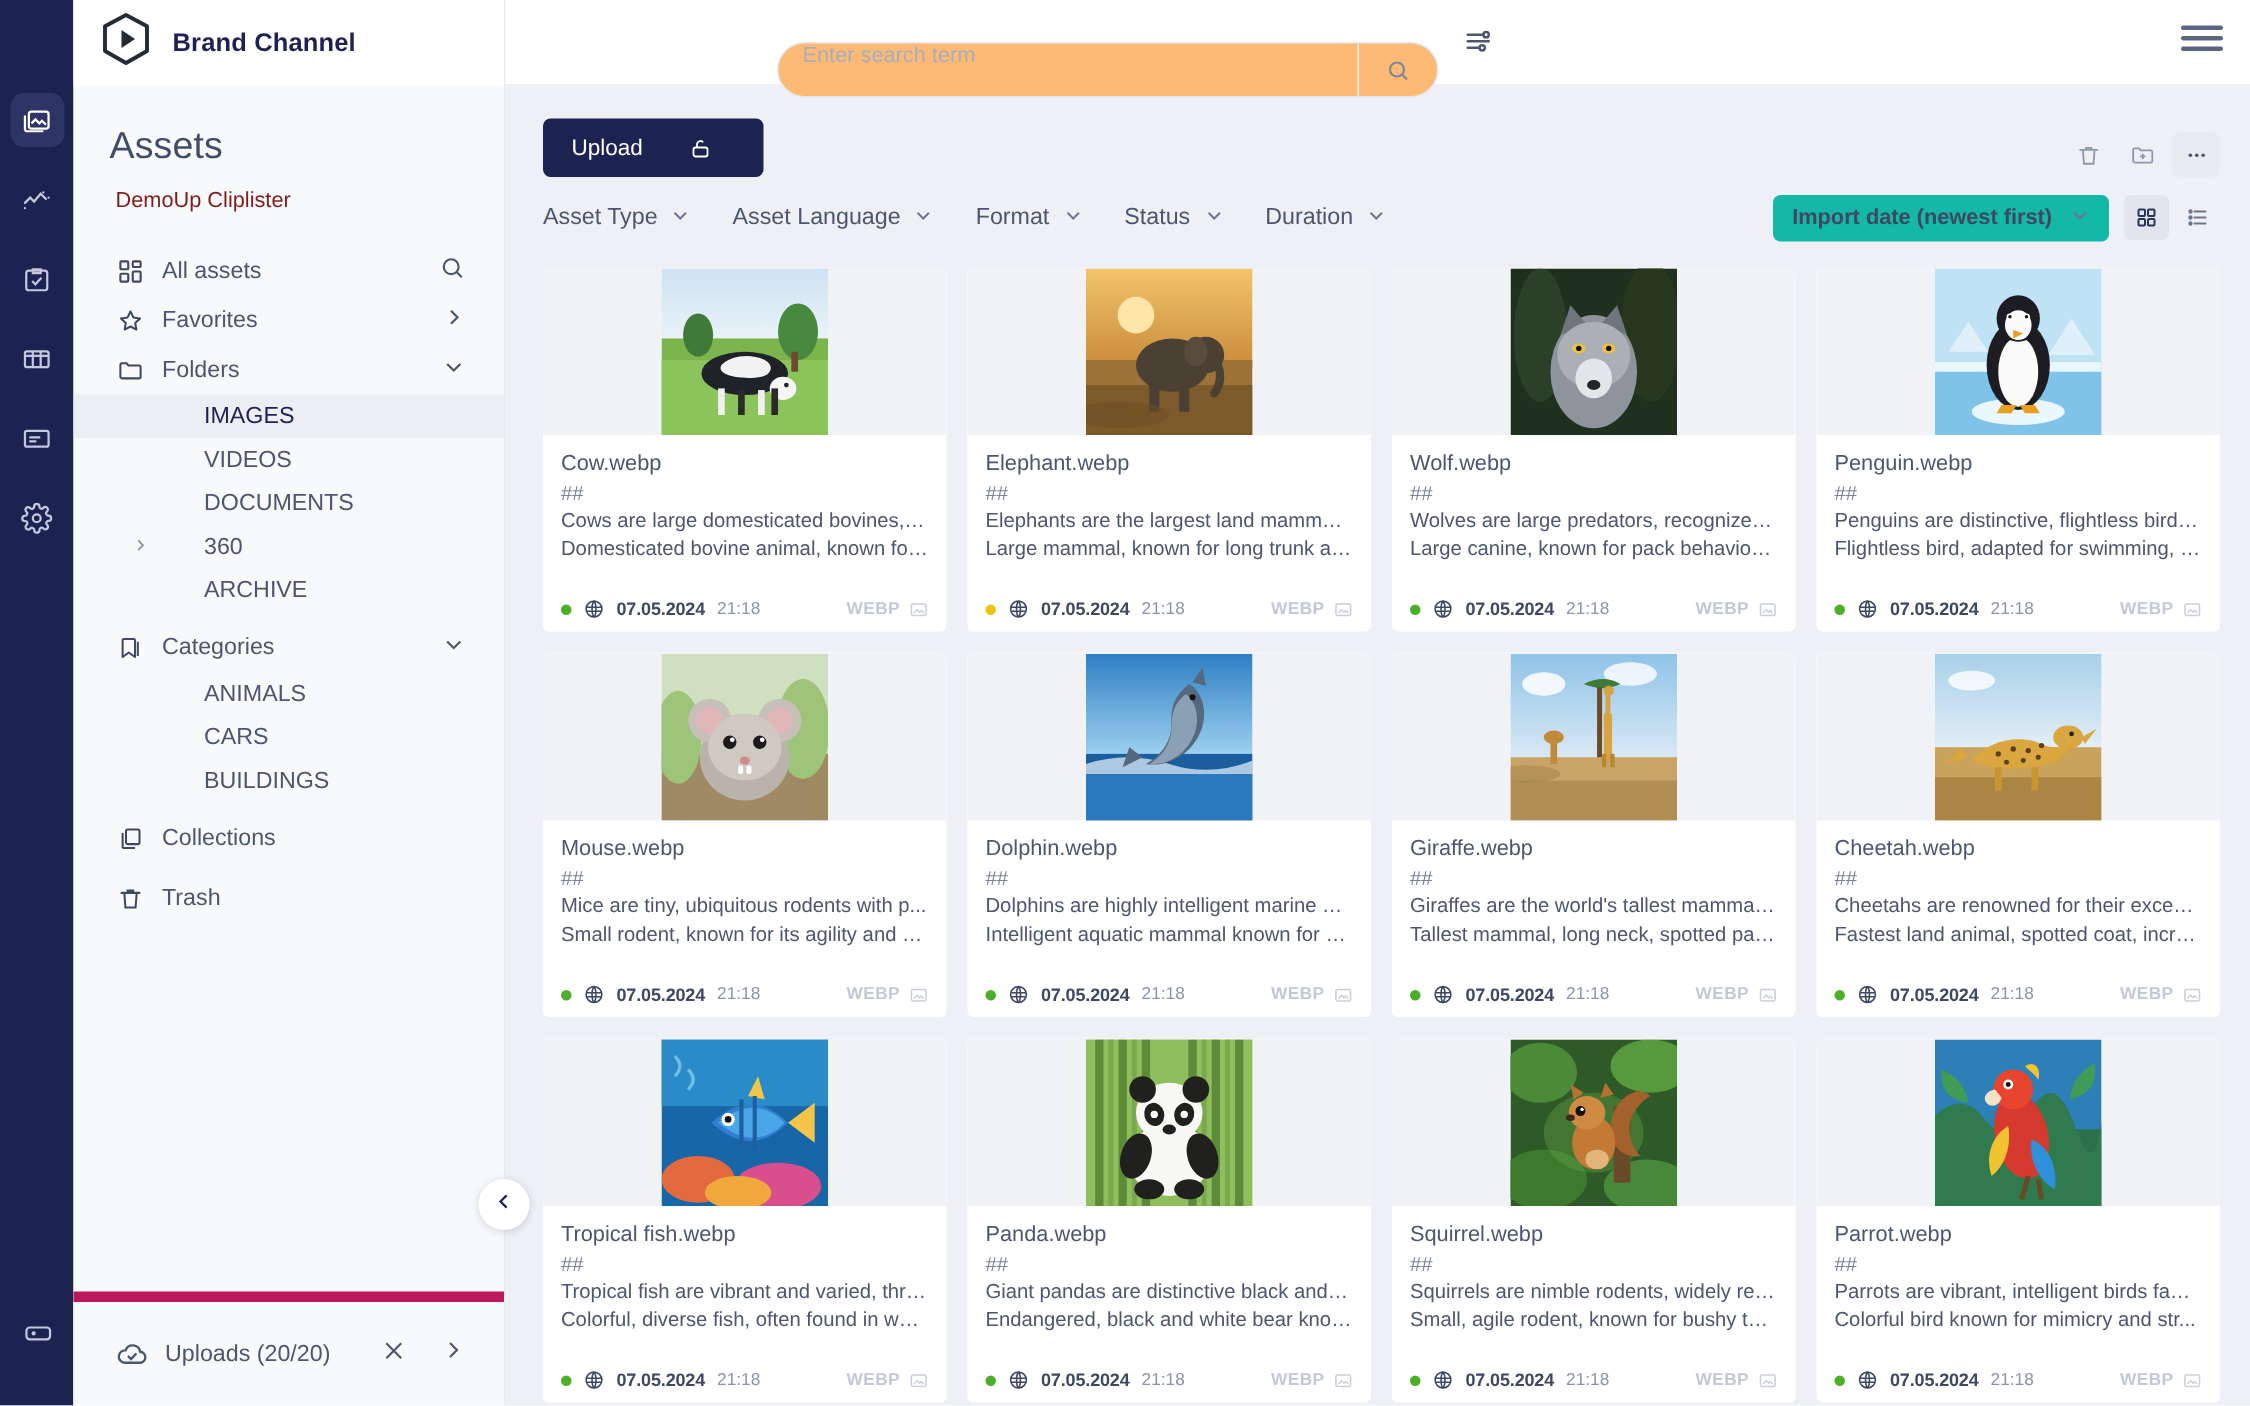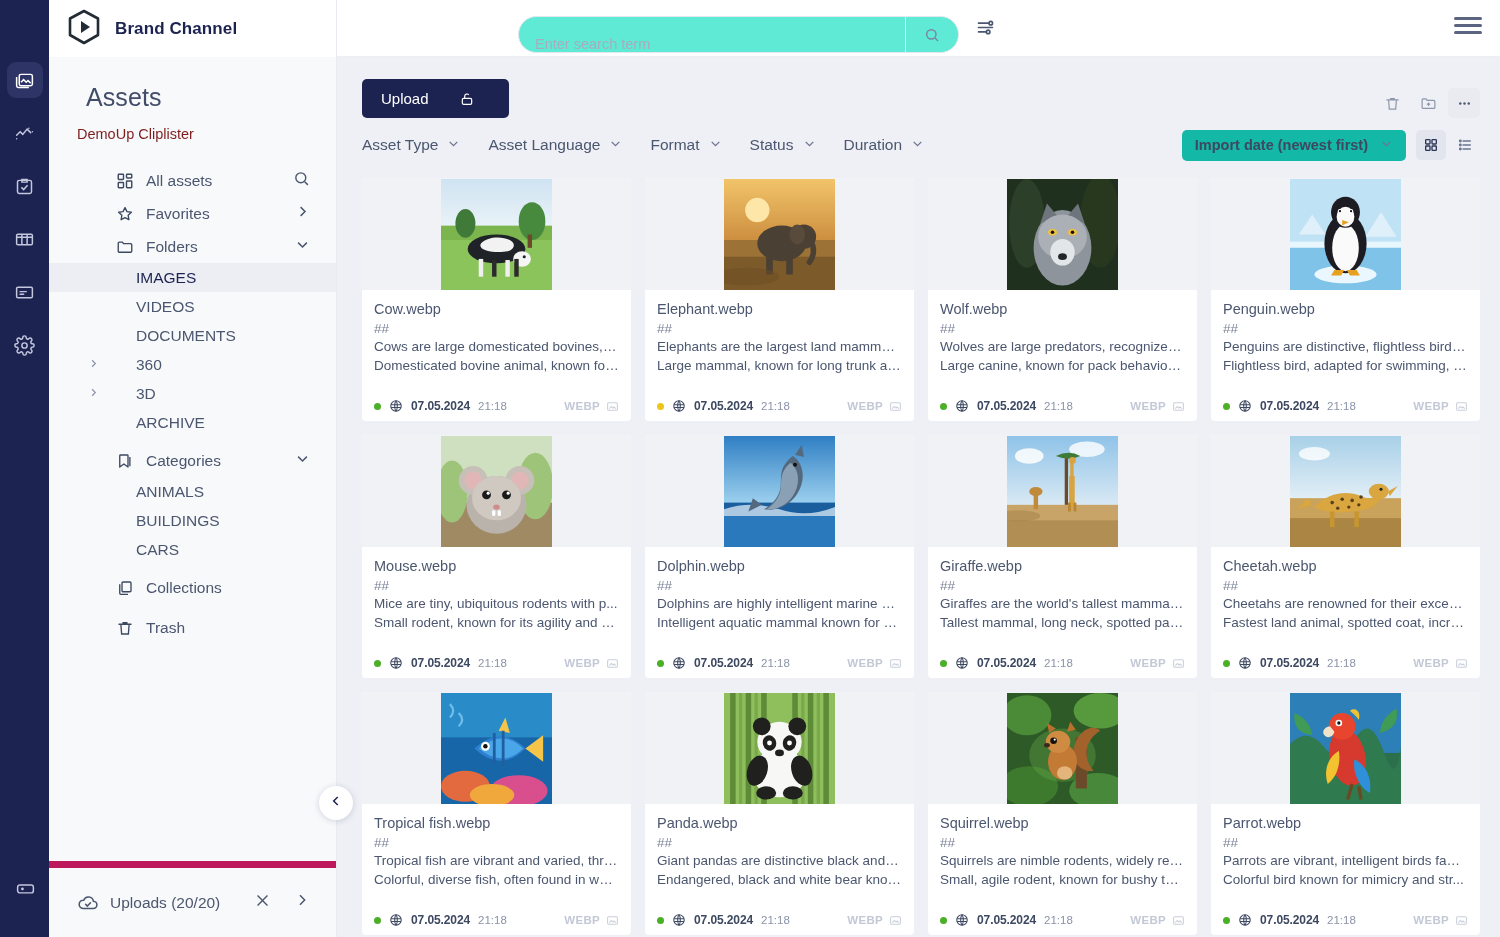--- a/index.html
+++ b/index.html
@@ -36,30 +36,29 @@
     background: #f8f9fb;
     height: 937px;
     display: flex; flex-direction: column;
     border-right: 1px solid #e8eaf0;
     position: relative;
   }
   .sidebar-head { height: 57px; background:#ffffff; display:flex; align-items:center; }
   .brand { display: flex; align-items: center; gap: 13px; padding-left: 17px; }
   .brand-title { font-size: 17px; font-weight: bold; color: #1c2350; letter-spacing: .1px;}
   .sidebar-body { flex: 1; padding: 0 0 0 0; overflow: hidden; }
-  .sb-title { font-size: 25px; color: #414d68; padding: 26px 0 0 37px; font-weight: 400; letter-spacing:.1px;}
+  .sb-title { font-size: 25px; color: #414d68; padding: 26px 0 0 24px; font-weight: 400; letter-spacing:.1px;}
   .sb-sub { font-size: 14.5px; color: #7f1d1d; padding: 14px 0 0 28px; }
 
   .nav { margin-top: 22px; }
   .nav-row {
     display: flex; align-items: center;
     height: 33px; padding: 0 26px 0 28px;
     font-size: 15.5px; color: #4b566f;
     gap: 12px;
-    margin-left: 38px;
   }
   .nav-row .lbl { flex: 1; }
   .nav-row .ic { width: 19px; height:19px; display:flex; align-items:center; justify-content:center; color:#3d4861;}
   .nav-sub {
     height: 29px; display:flex; align-items:center;
     padding-left: 87px; font-size: 15.5px; color: #4b566f;
   }
   .nav-sub.sel { background: #eceef4; color:#1c2350; }
   .nav-sub .caret { position:absolute; left:39px; color:#8b93a8; font-size:12px;}
   .nav-sub-wrap { position: relative; }
@@ -84,24 +83,24 @@
   }
 
   
   .main { flex: 1; height: 937px; display: flex; flex-direction: column; background:#eef0f5;}
   .topbar {
     height: 57px; background:#ffffff; display:flex; align-items:center;
     border-bottom: 1px solid #eceef3;
     position: relative;
   }
   .search-wrap {
-    position:absolute; left: 181px; top: 16px;
+    position:absolute; left: 181px; top: 28px;
     width: 441px; height: 37px;
     border: 1px solid #e4e7ef; border-radius: 19px;
-    display: flex; align-items: flex-end; background:#5eead4;
+    display: flex; align-items: flex-start; background:#fdba74;
   }
   .search-input {
     border: 0; outline: 0; flex: 1;
     font-size: 14.5px; color:#4b566f;
     padding: 0 16px; background: transparent;
     font-family: "Liberation Sans", sans-serif;
   }
   .search-input::placeholder { color: #a7adbe; }
   .search-btn { width: 53px; height:35px; border-left:1px solid #eceef3; display:flex;align-items:center;justify-content:center;color:#6d7race;}
   .filter-icon-btn { position:absolute; left: 638px; top:17px; color:#4b566f;}
@@ -308,28 +307,20 @@
             <span>DOCUMENTS</span>
           </div>
           <div class="nav-sub" style="position:relative">
             <span class="caret">
               <svg width="11" height="11" viewBox="0 0 24 24" fill="none" stroke="currentColor" stroke-width="2.6">
                   <path d="M9 5l7 7-7 7"></path>
                 </svg>
             </span>
             <span>360</span>
           </div>
-          <div class="nav-sub" style="position:relative">
-            <span class="caret">
-              <svg width="11" height="11" viewBox="0 0 24 24" fill="none" stroke="currentColor" stroke-width="2.6">
-                  <path d="M9 5l7 7-7 7"></path>
-                </svg>
-            </span>
-            <span>3D</span>
-          </div>
           <div class="nav-sub">
             <span>ARCHIVE</span>
           </div>
         </div>
 
         <div class="nav-gap"></div>
 
         <div class="nav-row">
           <span class="ic">
             <svg width="18" height="18" viewBox="0 0 24 24" fill="none" stroke="currentColor" stroke-width="1.8" stroke-linejoin="round">
@@ -343,24 +334,24 @@
                 <path d="M5 9l7 7 7-7"></path>
               </svg>
           </span>
         </div>
 
         <div>
           <div class="nav-sub">
             <span>ANIMALS</span>
           </div>
           <div class="nav-sub">
+            <span>CARS</span>
+          </div>
+          <div class="nav-sub">
             <span>BUILDINGS</span>
-          </div>
-          <div class="nav-sub">
-            <span>CARS</span>
           </div>
         </div>
 
         <div class="nav-gap"></div>
 
         <div class="nav-row">
           <span class="ic">
             <svg width="18" height="18" viewBox="0 0 24 24" fill="none" stroke="currentColor" stroke-width="1.8">
                 <rect x="8" y="4" width="12" height="13" rx="1.5"></rect>
                 <path d="M5 7v12a1.5 1.5 0 0 0 1.5 1.5H16"></path>

